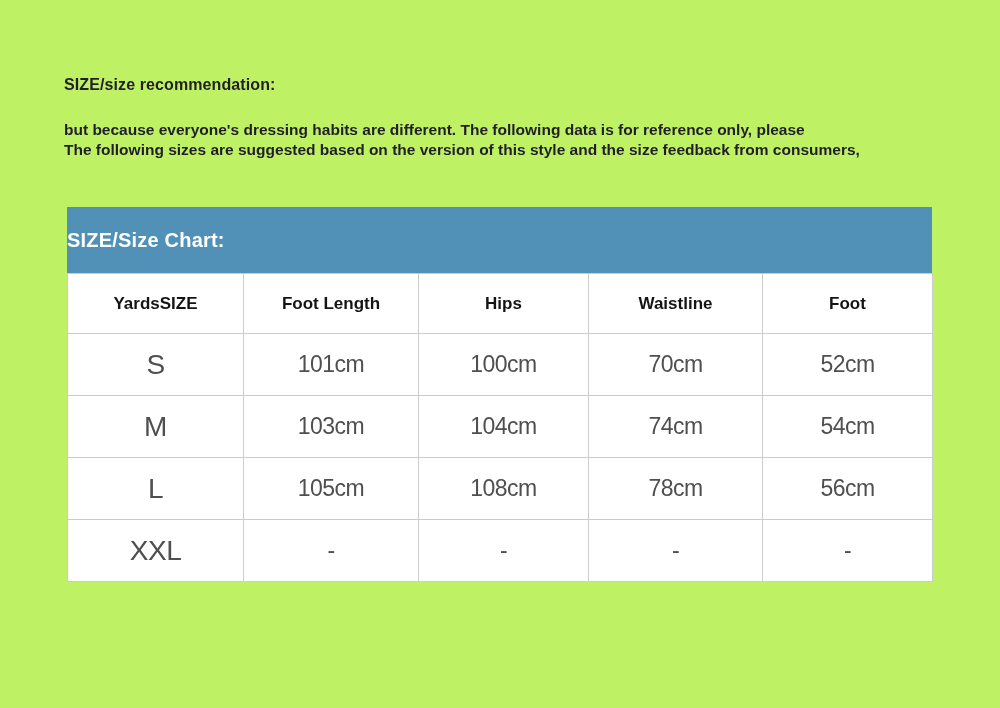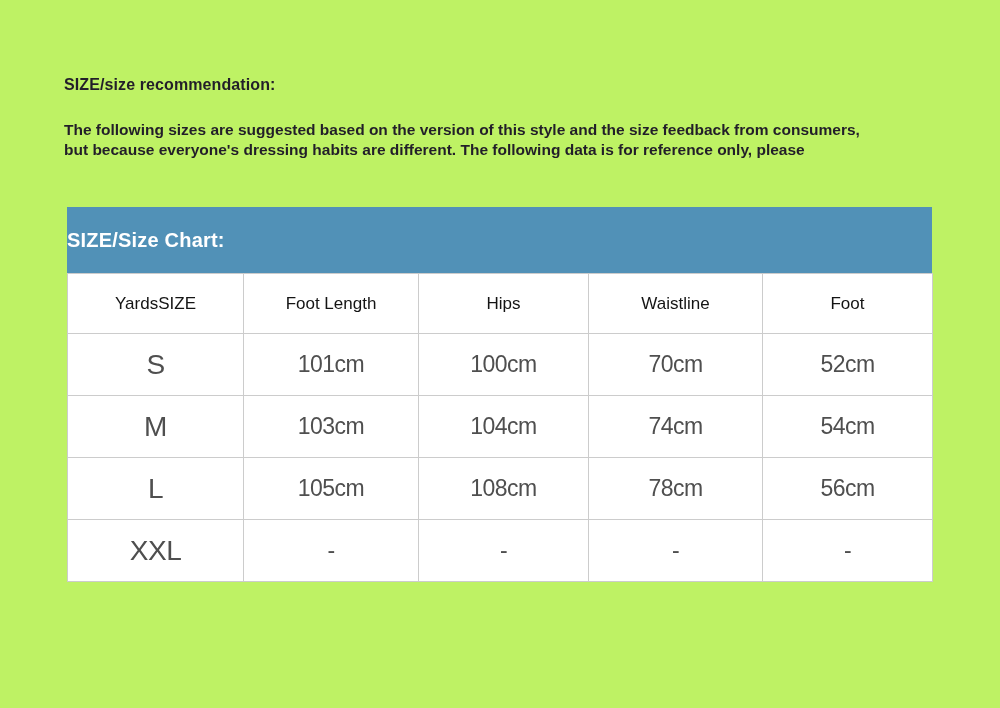--- a/index.html
+++ b/index.html
@@ -65,21 +65,21 @@
   .size-table td, .size-table th {
     border: 1px solid #cccccc;
     text-align: center;
     vertical-align: middle;
     background: #ffffff;
     overflow: hidden;
   }
   .size-table thead th {
     height: 60px;
     font-size: 17px;
-    font-weight: normal;
+    font-weight: bold;
     color: #141414;
   }
   .size-table tbody td {
     height: 62px;
     font-size: 23px;
     font-weight: normal;
     color: #4f4f4f;
     letter-spacing: -0.5px;
   }
   .size-table tbody td.size-col {
@@ -87,22 +87,22 @@
   }
 </style>
 </head>
 <body>
 
 <div class="page">
 
   <div class="heading">SIZE/size recommendation:</div>
 
   <div class="description">
+    <div class="desc-line">but because everyone's dressing habits are different. The following data is for reference only, please</div>
     <div class="desc-line">The following sizes are suggested based on the version of this style and the size feedback from consumers,</div>
-    <div class="desc-line">but because everyone's dressing habits are different. The following data is for reference only, please</div>
   </div>
 
   <div class="chart-title-bar" style="background: rgb(81, 145, 183);">
     <span class="bar-title">SIZE/Size Chart:</span>
   </div>
 
   <table class="size-table">
     <colgroup>
       <col style="width:176px">
       <col style="width:175px">

